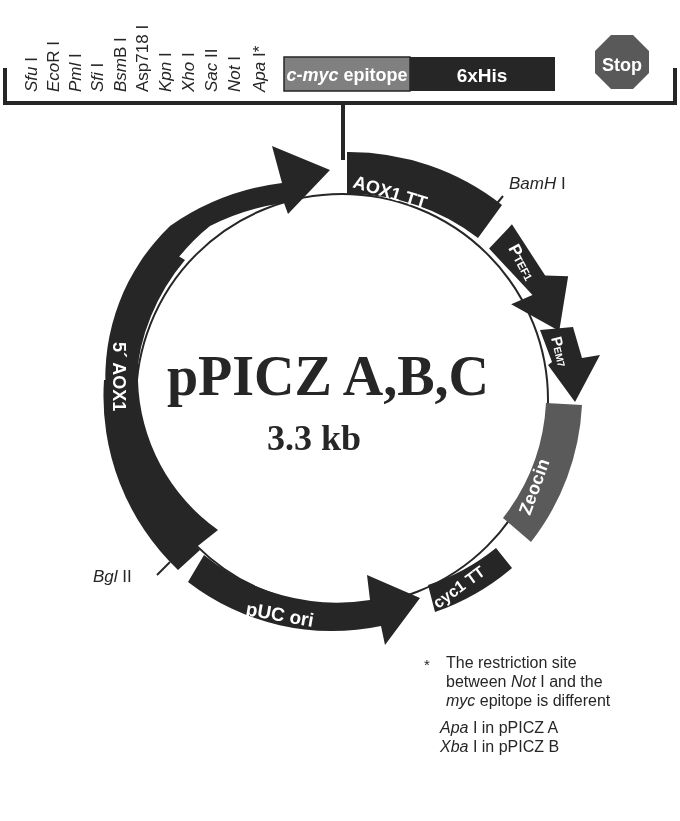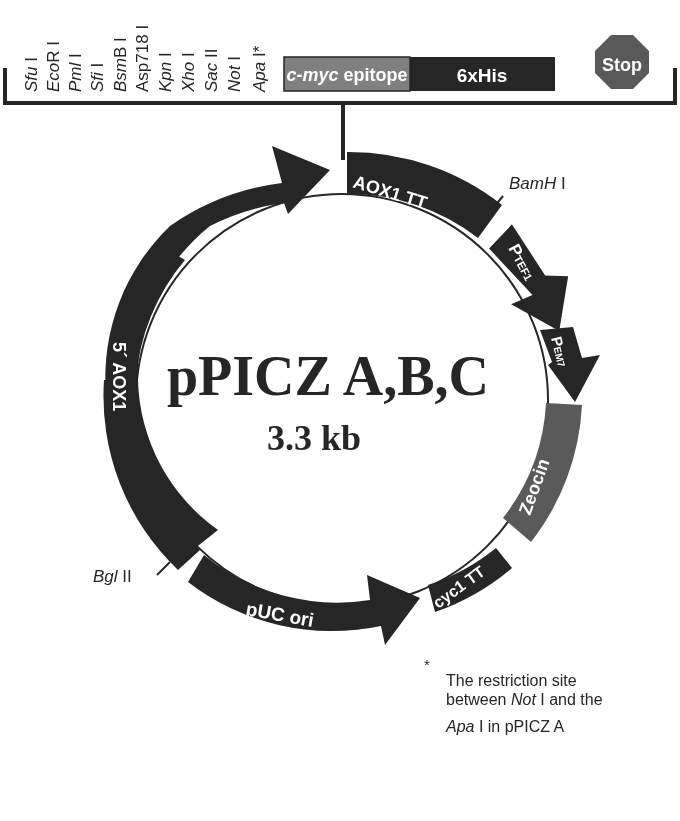--- a/index.html
+++ b/index.html
@@ -5,22 +5,22 @@
   html, body { margin: 0; padding: 0; background: #ffffff; }
   body { width: 680px; height: 821px; position: relative; overflow: hidden;
          font-family: "Liberation Sans", sans-serif; color: #262626; }
   #diagram { position: absolute; left: 0; top: 0; }
   .site-label { font-family: "Liberation Sans", sans-serif; font-size: 17px; fill: #262626; }
   .feature-label { font-family: "Liberation Sans", sans-serif; font-weight: bold; fill: #ffffff; }
   .title { font-family: "Liberation Serif", serif; font-weight: bold; fill: #262626; }
   #footnote { position: absolute; left: 424px; top: 653px; width: 256px;
               font-family: "Liberation Sans", sans-serif; font-size: 16px; line-height: 19px; color: #262626; }
   #footnote .star { position: absolute; left: 0; top: 2px; font-size: 15px; }
-  #footnote .body { margin-left: 22px; margin-top: 18px; }
-  #footnote .versions { margin-left: 22px; margin-top: 8px; }
+  #footnote .body { margin-left: 22px; }
+  #footnote .versions { margin-left: 16px; margin-top: 8px; }
   i { font-style: italic; }
 </style>
 </head>
 <body>
 
 <svg id="diagram" width="680" height="821" viewBox="0 0 680 821" xmlns="http://www.w3.org/2000/svg">
   <defs>
     <path id="arc-aox1tt" d="M 350 164 A 238 238 0 0 1 490 215"></path>
     <path id="arc-puc" d="M 205 590 A 215 215 0 0 0 420 620"></path>
     <path id="arc-cyc1" d="M 428 622 A 215 215 0 0 0 515 560"></path>
@@ -119,17 +119,19 @@
 
   <text x="328" y="395" text-anchor="middle" class="title" font-size="56">pPICZ A,B,C</text>
   <text x="314" y="450" text-anchor="middle" class="title" font-size="36">3.3 kb</text>
 </svg>
 
 <div id="footnote">
   <span class="star">*</span>
   <div class="body">
     <div>The restriction site</div>
     <div><span>between </span><i>Not</i><span> I and the</span></div>
+    <div><i>myc</i><span> epitope is different</span></div>
   </div>
   <div class="versions">
     <div><i>Apa</i><span> I in pPICZ A</span></div>
+    <div><i>Xba</i><span> I in pPICZ B</span></div>
   </div>
 </div>
 
 </body></html>

